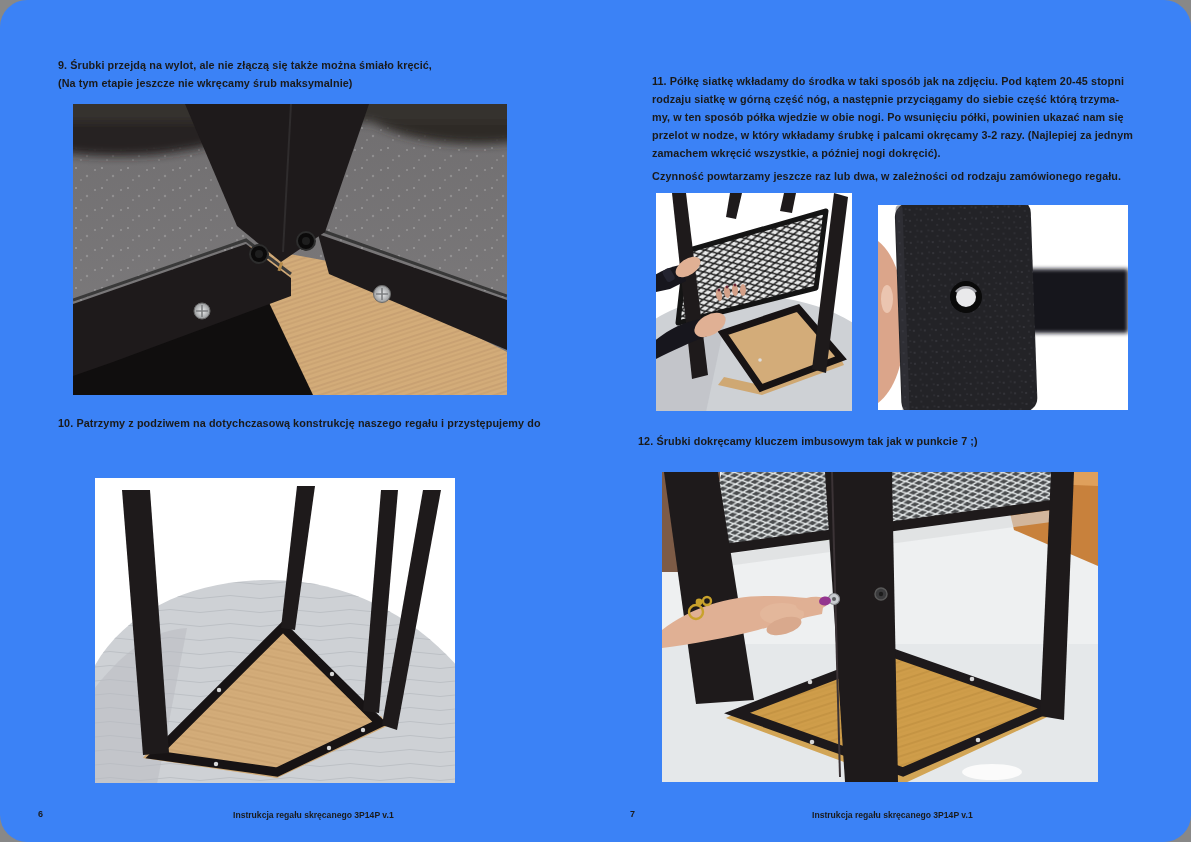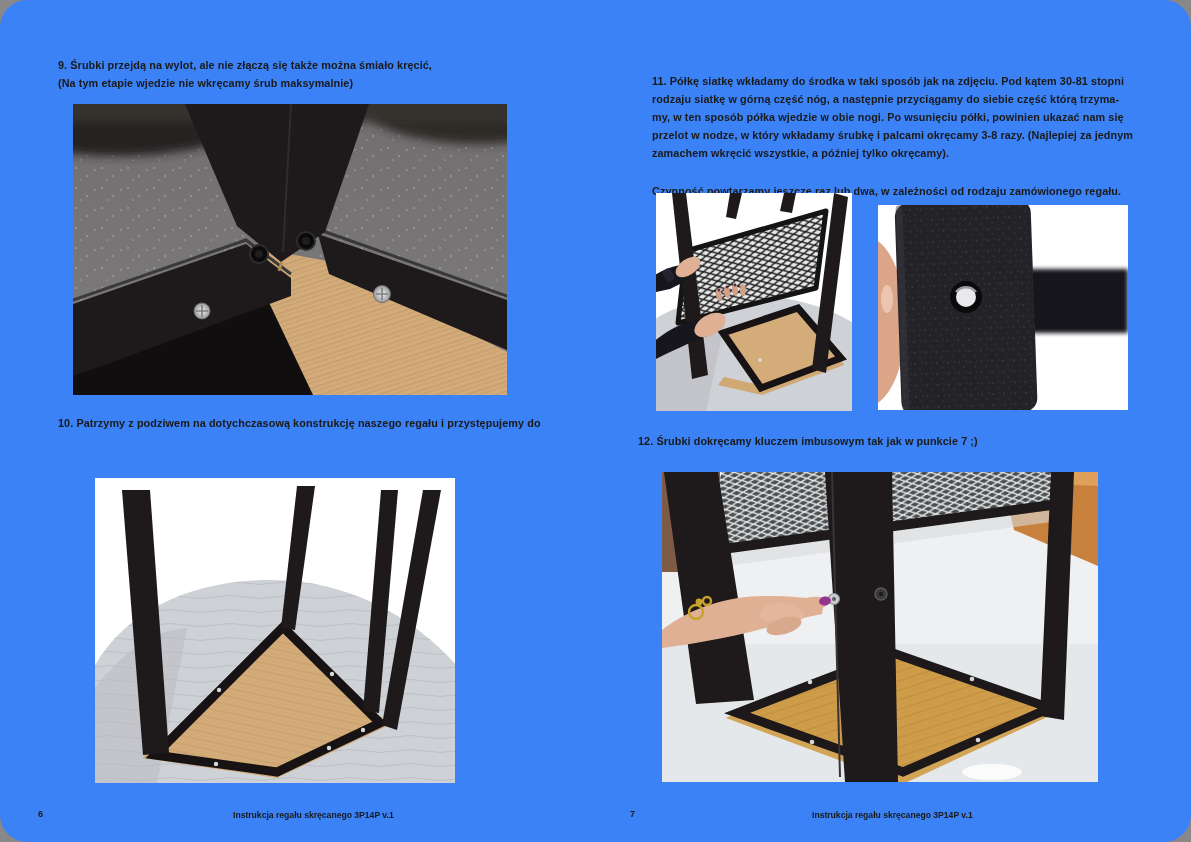--- a/index.html
+++ b/index.html
@@ -3,40 +3,40 @@
 <meta charset="utf-8">
 <style>
   html,body{margin:0;padding:0;background:#888;}
   .sheet{
     position:relative;width:1191px;height:842px;background:#3b82f6;
     margin:0 auto;overflow:hidden;
     font-family:"Liberation Sans", sans-serif;color:var(--text-black,#1a1a1a);border-radius:27px;
   }
   .txt{position:absolute;font-size:10.8px;line-height:18px;font-weight:600;letter-spacing:.1px;}
   .txt .line{white-space:nowrap;}
-  .txt .para-gap{margin-top:20px;}
+  .txt .para-gap{margin-top:5px;}
   .footer-num{position:absolute;font-size:9px;font-weight:700;}
   .footer-title{position:absolute;font-size:8.6px;font-weight:700;text-align:left;white-space:nowrap;}
   .photo{position:absolute;display:block;}
   
   .metal{fill:var(--metal-black,#1e1a1b);}
   .wood{fill:var(--wood-light,#d3ac79);}
   .woodg{fill:var(--wood-golden,#cf9d4a);}
   .foam{fill:var(--foam-gray,#ced1d5);}
   .carpet{fill:var(--carpet-gray,#777576);}
   .flesh{fill:var(--skin,#e0b094);}
 </style>
 </head>
 <body>
 
 <div class="sheet">
 
   <div class="txt" style="left:58px;top:56px">
     <div class="line">9. Śrubki przejdą na wylot, ale nie złączą się także można śmiało kręcić,</div>
-    <div class="line">(Na tym etapie wjedzie nie wkręcamy śrub maksymalnie)</div>
+    <div class="line">(Na tym etapie jeszcze nie wkręcamy śrub maksymalnie)</div>
   </div>
 
   <div class="txt" style="left:58px;top:414px">
     <div class="line">10. Patrzymy z podziwem na dotychczasową konstrukcję naszego regału i przystępujemy do</div>
   </div>
 
   <svg class="photo" style="left:73px;top:104px" width="434" height="291" viewBox="0 0 434 291">
     <defs>
       <linearGradient id="carpetG" x1="0" y1="0" x2="0" y2="1">
         <stop offset="0" stop-color="#6b696b"></stop>
@@ -131,25 +131,25 @@
     <g fill="#d8d8d8">
       <circle cx="121" cy="286" r="2.2"></circle>
         <circle cx="234" cy="270" r="2.2"></circle>
       <circle cx="124" cy="212" r="2.2"></circle>
         <circle cx="237" cy="196" r="2.2"></circle>
       <circle cx="268" cy="252" r="2.2"></circle>
     </g>
   </svg>
 
   <div class="txt" style="left:652px;top:72px">
-    <div class="line">11. Półkę siatkę wkładamy do środka w taki sposób jak na zdjęciu. Pod kątem 30-81 stopni</div>
+    <div class="line">11. Półkę siatkę wkładamy do środka w taki sposób jak na zdjęciu. Pod kątem 20-45 stopni</div>
     <div class="line">rodzaju siatkę w górną część nóg, a następnie przyciągamy do siebie część którą trzyma-</div>
     <div class="line">my, w ten sposób półka wjedzie w obie nogi. Po wsunięciu półki, powinien ukazać nam się</div>
-    <div class="line">przelot w nodze, w który wkładamy śrubkę i palcami okręcamy 3-8 razy. (Najlepiej za jednym</div>
-    <div class="line">zamachem wkręcić wszystkie, a później tylko okręcamy).</div>
+    <div class="line">przelot w nodze, w który wkładamy śrubkę i palcami okręcamy 3-2 razy. (Najlepiej za jednym</div>
+    <div class="line">zamachem wkręcić wszystkie, a później nogi dokręcić).</div>
     <div class="line para-gap">Czynność powtarzamy jeszcze raz lub dwa, w zależności od rodzaju zamówionego regału.</div>
   </div>
 
   <div class="txt" style="left:638px;top:432px">
     <div class="line">12. Śrubki dokręcamy kluczem imbusowym tak jak w punkcie 7 ;)</div>
   </div>
 
   <svg class="photo" style="left:656px;top:193px" width="196" height="218" viewBox="0 0 196 218">
     <defs>
       <pattern id="meshA" width="12" height="6" patternUnits="userSpaceOnUse" patternTransform="rotate(-12)">

